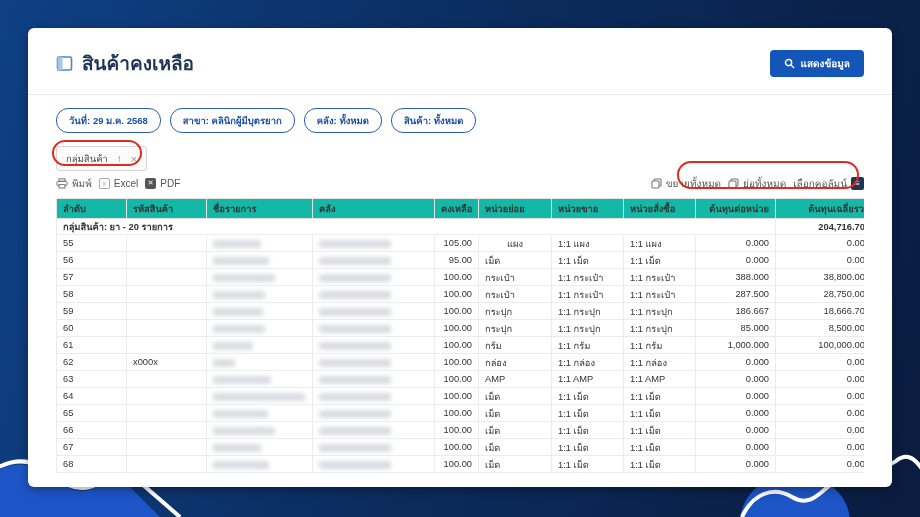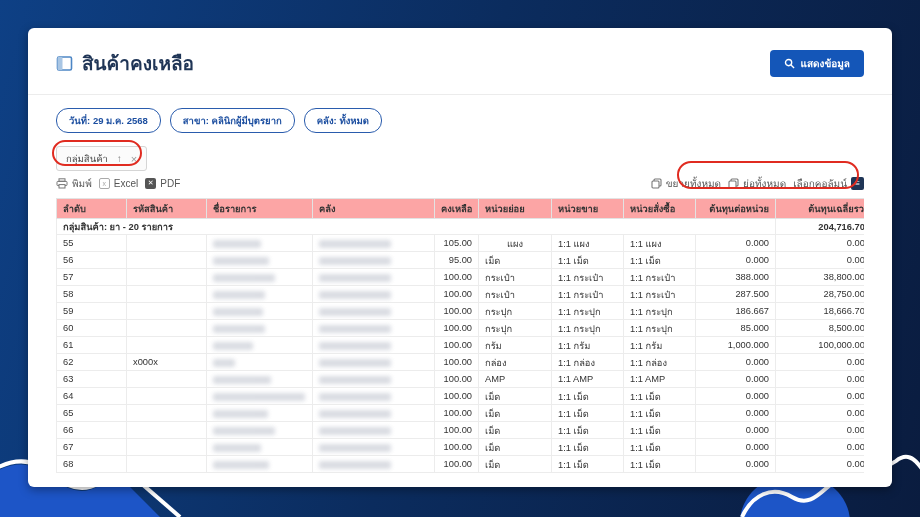--- a/index.html
+++ b/index.html
@@ -55,21 +55,21 @@
     width: 13px; height: 13px; background:#1f3556; border-radius:2px; color:#fff;
     font-size:8px; font-weight:bold; }
   .pdf-sq { display:inline-flex; align-items:center; justify-content:center;
     width: 11px; height: 11px; background:#555; border-radius:2px; color:#fff; font-size:7px; }
   .xl-sq { display:inline-flex; align-items:center; justify-content:center;
     width: 11px; height: 11px; border:1px solid #aaa; border-radius:2px; color:#aaa; font-size:7px; }
 
   .table-clip { margin: 6px 0 0 28px; width: 808px; overflow: hidden; }
   table { border-collapse: collapse; table-layout: fixed; width: 820px; }
   th, td { border: 1px solid #ececec; padding: 0 6px; font-size: 9.3px; color: #333; white-space: nowrap; overflow: hidden; }
-  th { background: #fca5a5; border-color: #e3e3e3; height: 20px; font-weight: bold; }
+  th { background: #14b8a6; border-color: #e3e3e3; height: 20px; font-weight: bold; }
   td { height: 17px; background: #fff; }
   .group-label { font-weight: bold; height: 16px; }
   .group-total { font-weight: bold; text-align: right; height: 16px; }
   .blur-bar {
     display: inline-block; height: 8px; border-radius: 2px;
     background: #c6cad3; filter: blur(2px); opacity: .65; vertical-align: middle;
   }
   .annotation {
     position: absolute; border: 2.5px solid #e02b20; pointer-events: none; z-index: 50;
   }
@@ -107,20 +107,21 @@
         </svg>
       </span>
       <span>แสดงข้อมูล</span>
     </button>
   </div>
 
   <div class="pills">
       <div class="pill">วันที่: 29 ม.ค. 2568</div>
       <div class="pill">สาขา: คลินิกผู้มีบุตรยาก</div>
       <div class="pill">คลัง: ทั้งหมด</div>
+      <div class="pill">สินค้า: ทั้งหมด</div>
     </div>
 
   <div class="chip-row">
     <div class="chip">
       <span>กลุ่มสินค้า</span>
       <span class="sort-arrow">↑</span>
       <span class="close-x">×</span>
     </div>
   </div>
 

